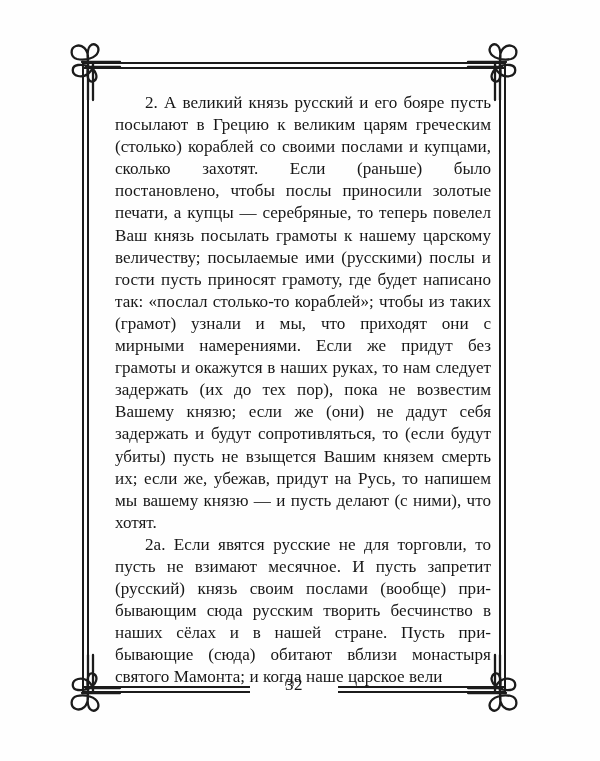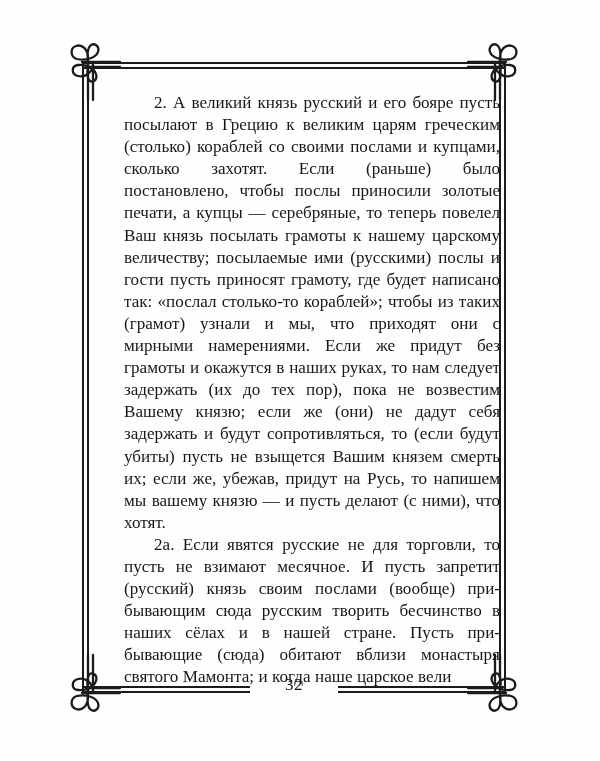--- a/index.html
+++ b/index.html
@@ -72,21 +72,21 @@
     width: 88px;
     text-align: center;
     font-size: 17px;
     color: #111111;
     letter-spacing: 0.5px;
   }
 
   
   .textblock {
     position: absolute;
-    left: 124px;
+    left: 115px;
     top: 92px;
     width: 376px;
     height: 570px;
   }
   .para {
     margin: 0;
     text-align: justify;
     text-justify: inter-word;
     text-indent: 30px;
     font-size: 17.1px;

